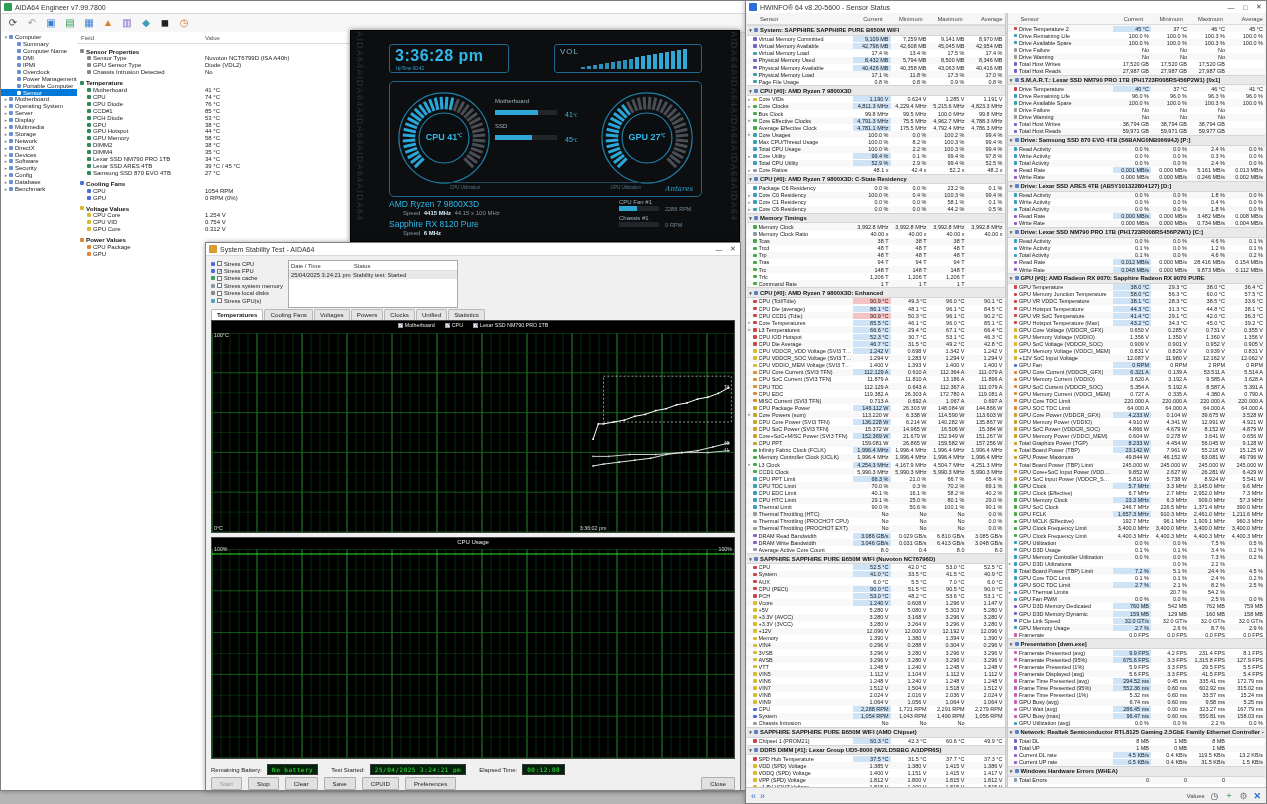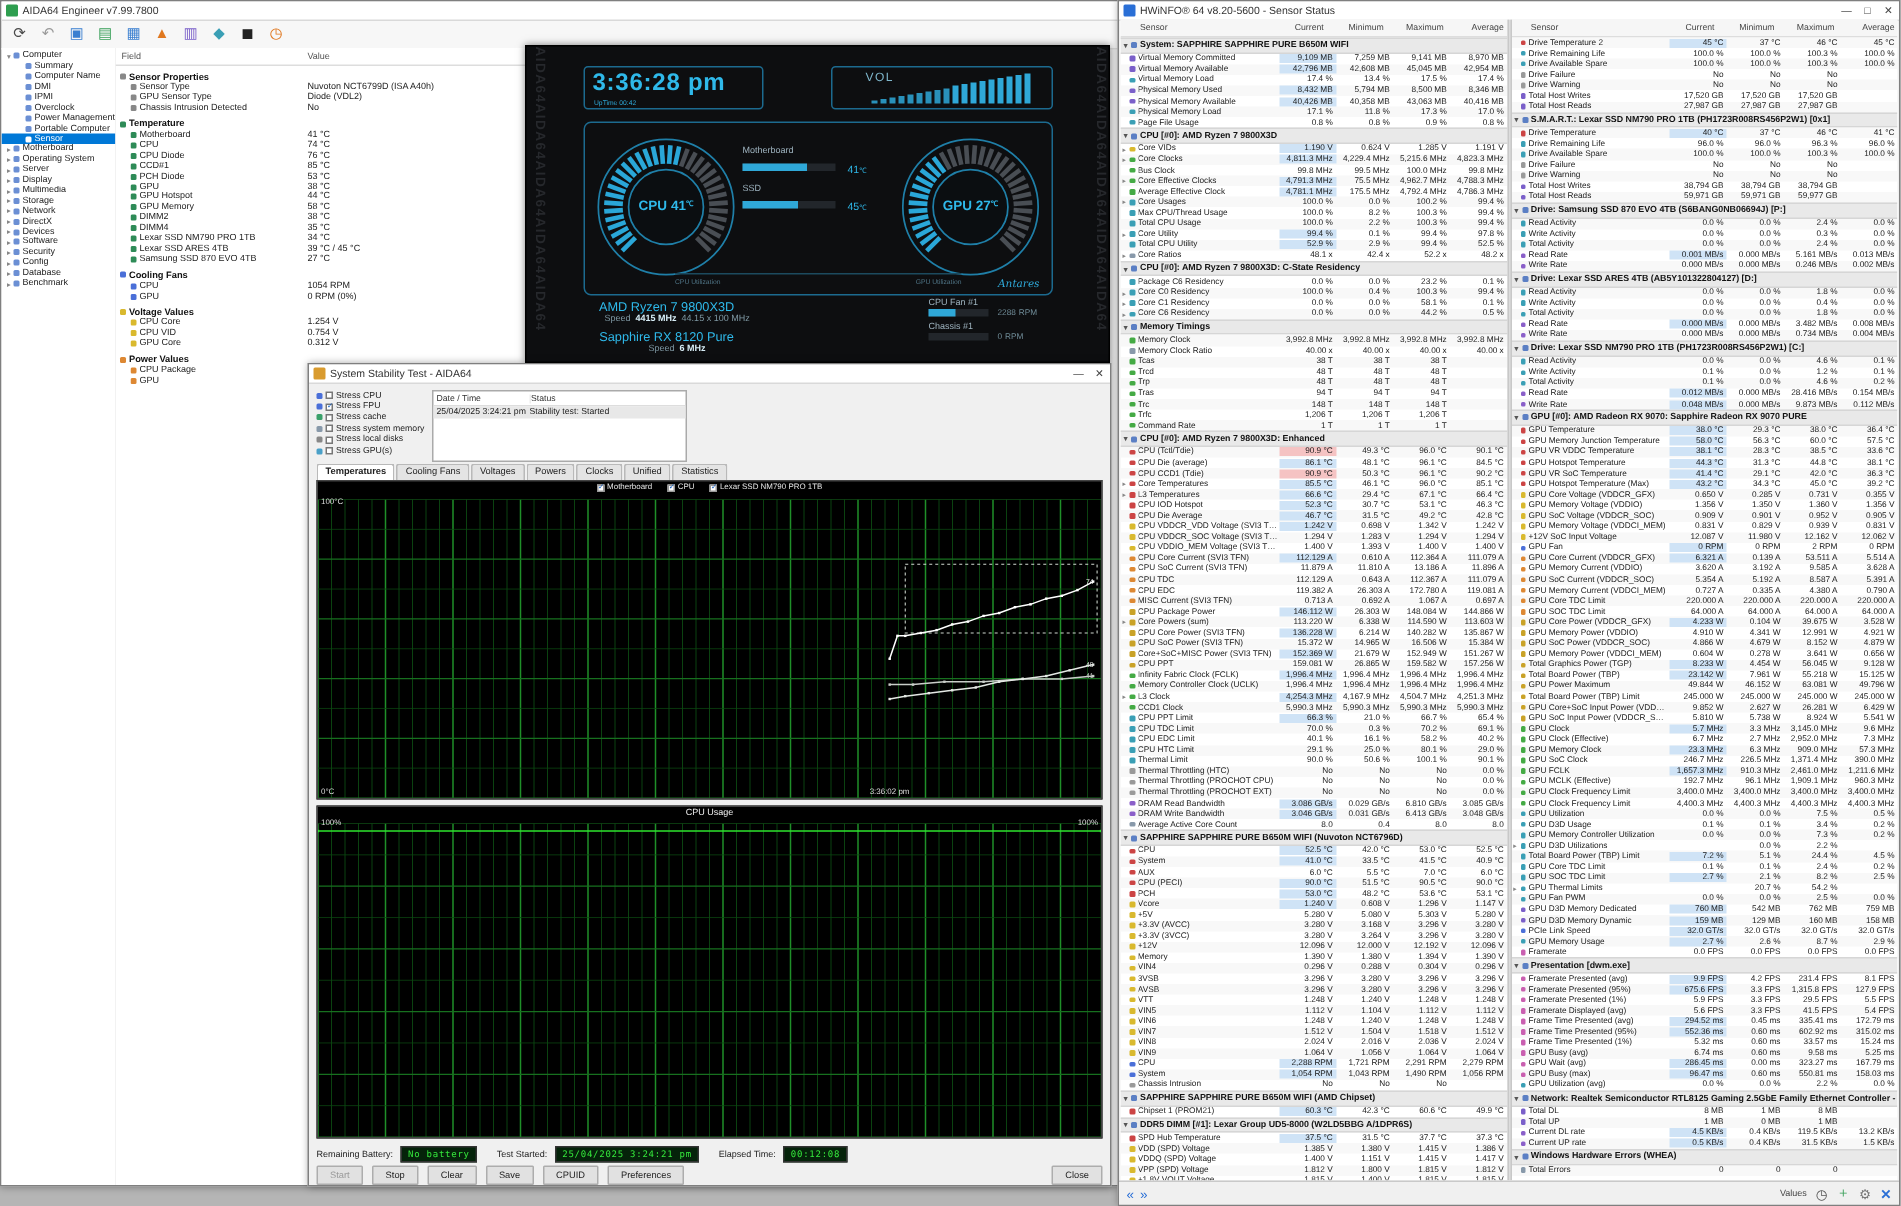--- a/index.html
+++ b/index.html
@@ -28,35 +28,35 @@
   .frow .fl{width:118px;white-space:nowrap;overflow:hidden;display:flex;align-items:center;}
   .frow .fv{flex:1;white-space:nowrap;}
   
   .panel{position:absolute;left:350px;top:30px;width:390px;height:212px;background:#0d0e10;border:1px solid #000;box-sizing:border-box;overflow:hidden;box-shadow:0 0 5px rgba(0,0,0,.5);}
   .pside{position:absolute;top:0;bottom:0;width:14px;writing-mode:vertical-rl;font-size:9px;font-weight:bold;color:#26282c;letter-spacing:1px;overflow:hidden;}
   .pbox{position:absolute;border:1px solid #1c6a8f;border-radius:3px;box-sizing:border-box;}
   .clockbox{left:38px;top:13px;width:120px;height:29px;}
   .clock{position:absolute;left:5px;top:2px;font-size:16px;font-weight:bold;color:#2fb9ea;letter-spacing:.5px;}
   .uptime{position:absolute;left:6px;bottom:1px;font-size:4.5px;color:#2fa8d8;}
   .volbox{left:203px;top:13px;width:148px;height:29px;}
-  .vol-label{position:absolute;left:22px;top:2px;font-size:8px;color:#7fb7cc;letter-spacing:1px;}
+  .vol-label{position:absolute;left:5px;top:2px;font-size:8px;color:#7fb7cc;letter-spacing:1px;}
   .volbars{position:absolute;left:26px;right:4px;bottom:3px;top:4px;display:flex;align-items:flex-end;gap:2px;}
   .volbars i{display:block;width:4px;background:#2fa8d8;}
   .gaugebox{left:38px;top:50px;width:313px;height:116px;border-radius:5px;}
   .gauge{position:absolute;width:96px;height:96px;top:8px;}
   .gauge .gtxt{position:absolute;left:0;right:0;top:42px;text-align:center;font-size:9px;font-weight:bold;color:#2fb9ea;}
   .gauge .gtxt .gu{font-size:5px;vertical-align:top;}
   .midcol{position:absolute;left:105px;top:16px;width:106px;}
   .mlabel{font-size:6px;color:#9fb4c0;margin-bottom:1px;}
   .mbar{position:relative;width:62px;height:5px;background:#22262b;margin-bottom:4px;display:inline-block;vertical-align:middle;}
   .mbar i{position:absolute;left:0;top:0;bottom:0;background:#2fa8d8;}
   .mval{display:inline-block;font-size:7px;color:#2fb9ea;margin-left:8px;vertical-align:middle;}
   .utilrow{position:absolute;left:60px;right:60px;bottom:6px;display:flex;justify-content:space-between;font-size:4.5px;color:#4f7486;border-top:1px solid #1c4a5e;padding-top:2px;}
   .signature{position:absolute;right:8px;bottom:3px;font-size:7px;font-style:italic;color:#2fa8d8;font-family:"DejaVu Serif",serif;margin-top:18px;}
-  .pinfo-left{position:absolute;left:38px;top:168px;text-align:center;}
+  .pinfo-left{position:absolute;left:38px;top:168px;}
   .pname{font-size:8.5px;color:#2fb9ea;margin-bottom:1px;}
   .pspeed{font-size:6px;color:#8ea3ad;margin-bottom:3px;padding-left:14px;}
   .pspeed b{color:#d8eef7;font-weight:bold;}
   .pspeed span{color:#7f98a3;}
   .pfans{position:absolute;left:268px;top:168px;width:116px;}
   .fan-label{font-size:6px;color:#9fb4c0;}
   .fanrow{display:flex;align-items:center;margin-bottom:3px;}
   .fanbar{position:relative;width:40px;height:5px;background:#22262b;margin-right:6px;}
   .fanbar i{position:absolute;left:0;top:0;bottom:0;background:#2fa8d8;}
   .fanval{font-size:7px;color:#2fb9ea;}

